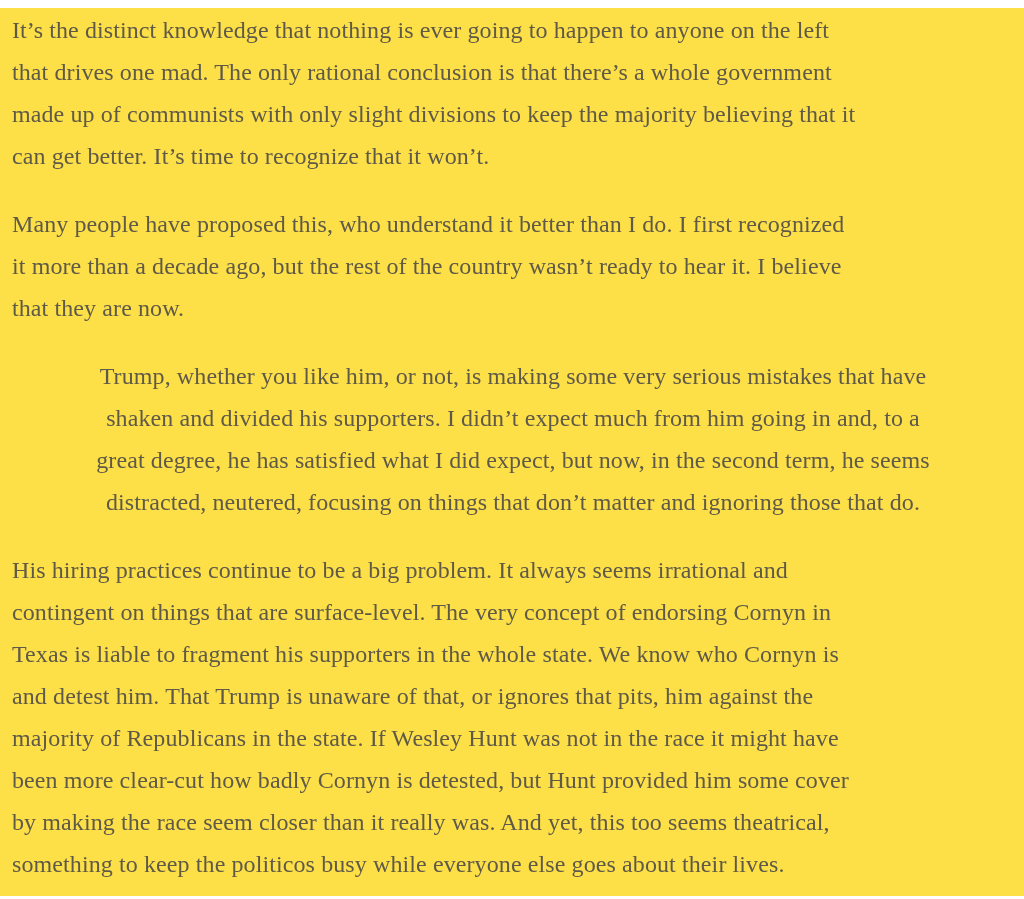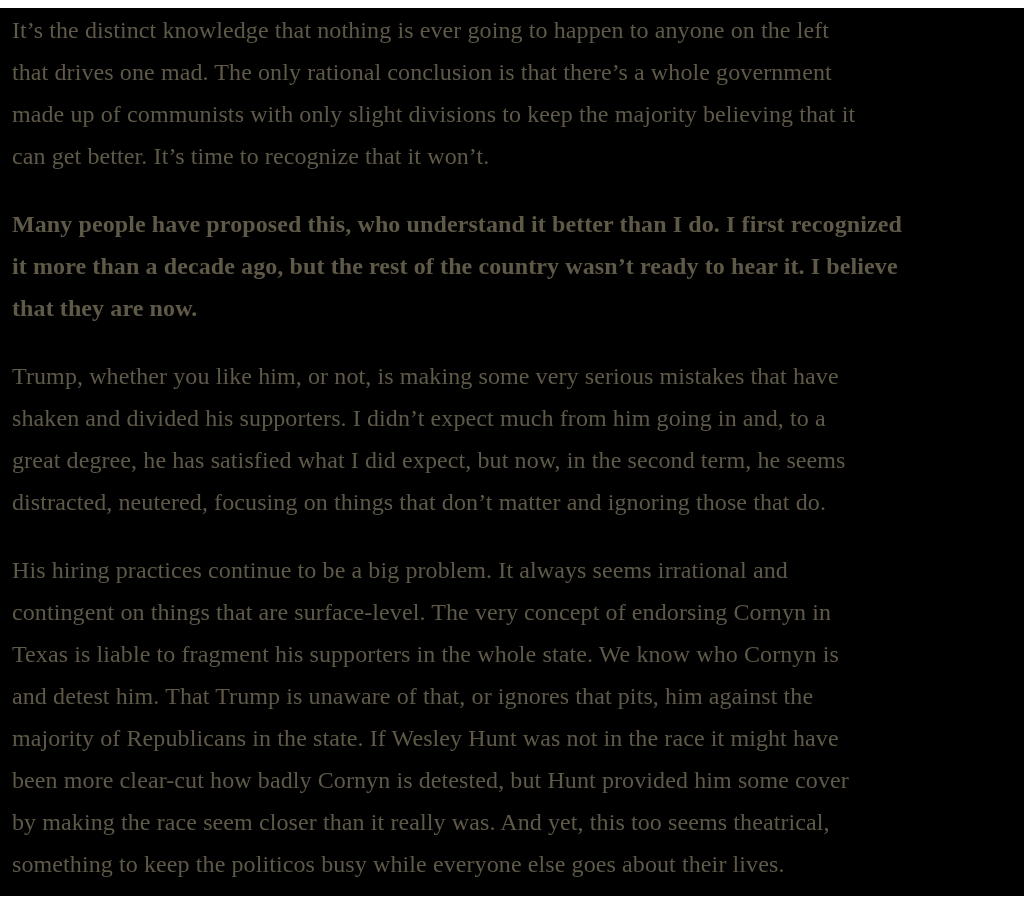--- a/index.html
+++ b/index.html
@@ -29,30 +29,30 @@
     letter-spacing: 0.1px;
     white-space: pre;          
     overflow: hidden;
     margin: 0 0 26px 0;
   }
   .para:last-child { margin-bottom: 12px; }
 </style>
 </head>
 <body style="background: rgb(255, 255, 255);">
 
-<div class="sheet" style="background: #000000;">
+<div class="sheet" style="background: #fde047;">
   <article class="article-body">
     <p class="para" style="color: rgb(95, 89, 72);">It’s the distinct knowledge that nothing is ever going to happen to anyone on the left
 that drives one mad. The only rational conclusion is that there’s a whole government
 made up of communists with only slight divisions to keep the majority believing that it
 can get better. It’s time to recognize that it won’t.</p>
-    <p class="para" style="color: rgb(95, 89, 72); font-weight: bold;">Many people have proposed this, who understand it better than I do. I first recognized
+    <p class="para" style="color: rgb(95, 89, 72);">Many people have proposed this, who understand it better than I do. I first recognized
 it more than a decade ago, but the rest of the country wasn’t ready to hear it. I believe
 that they are now.</p>
-    <p class="para" style="color: rgb(95, 89, 72);">Trump, whether you like him, or not, is making some very serious mistakes that have
+    <p class="para" style="color: rgb(95, 89, 72); text-align: center;">Trump, whether you like him, or not, is making some very serious mistakes that have
 shaken and divided his supporters. I didn’t expect much from him going in and, to a
 great degree, he has satisfied what I did expect, but now, in the second term, he seems
 distracted, neutered, focusing on things that don’t matter and ignoring those that do.</p>
     <p class="para" style="color: rgb(95, 89, 72);">His hiring practices continue to be a big problem. It always seems irrational and
 contingent on things that are surface-level. The very concept of endorsing Cornyn in
 Texas is liable to fragment his supporters in the whole state. We know who Cornyn is
 and detest him. That Trump is unaware of that, or ignores that pits, him against the
 majority of Republicans in the state. If Wesley Hunt was not in the race it might have
 been more clear-cut how badly Cornyn is detested, but Hunt provided him some cover
 by making the race seem closer than it really was. And yet, this too seems theatrical,

